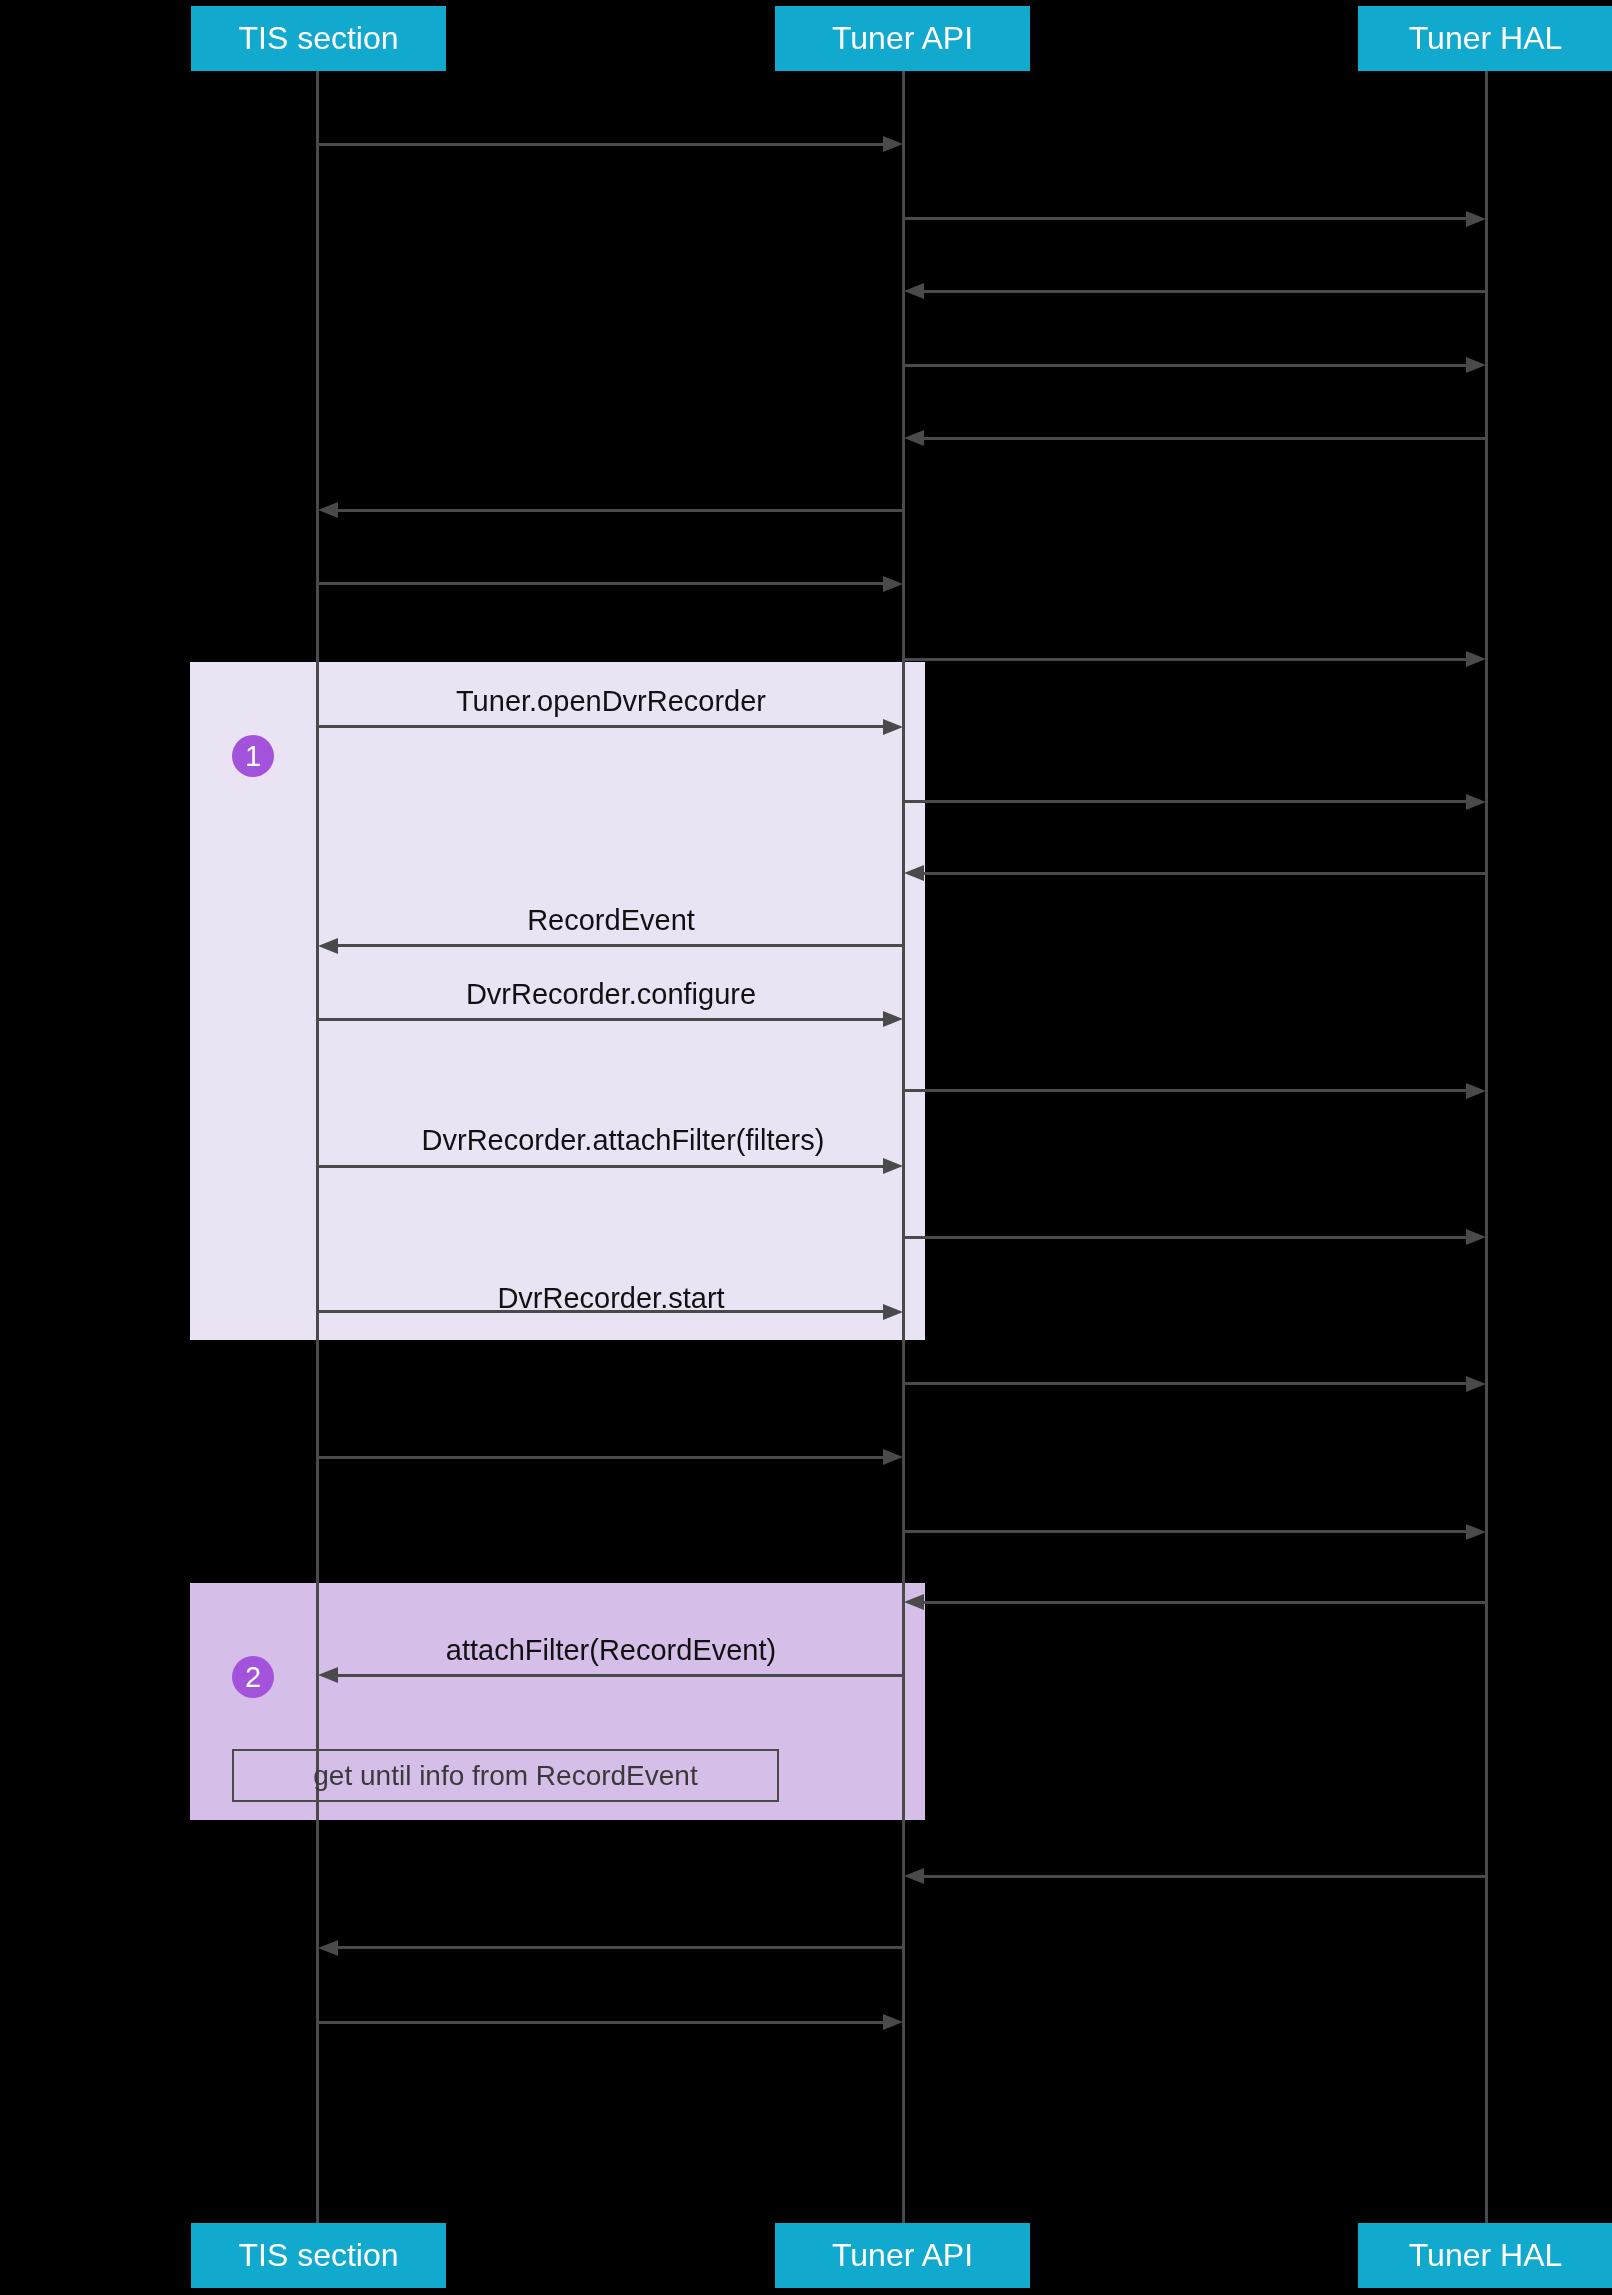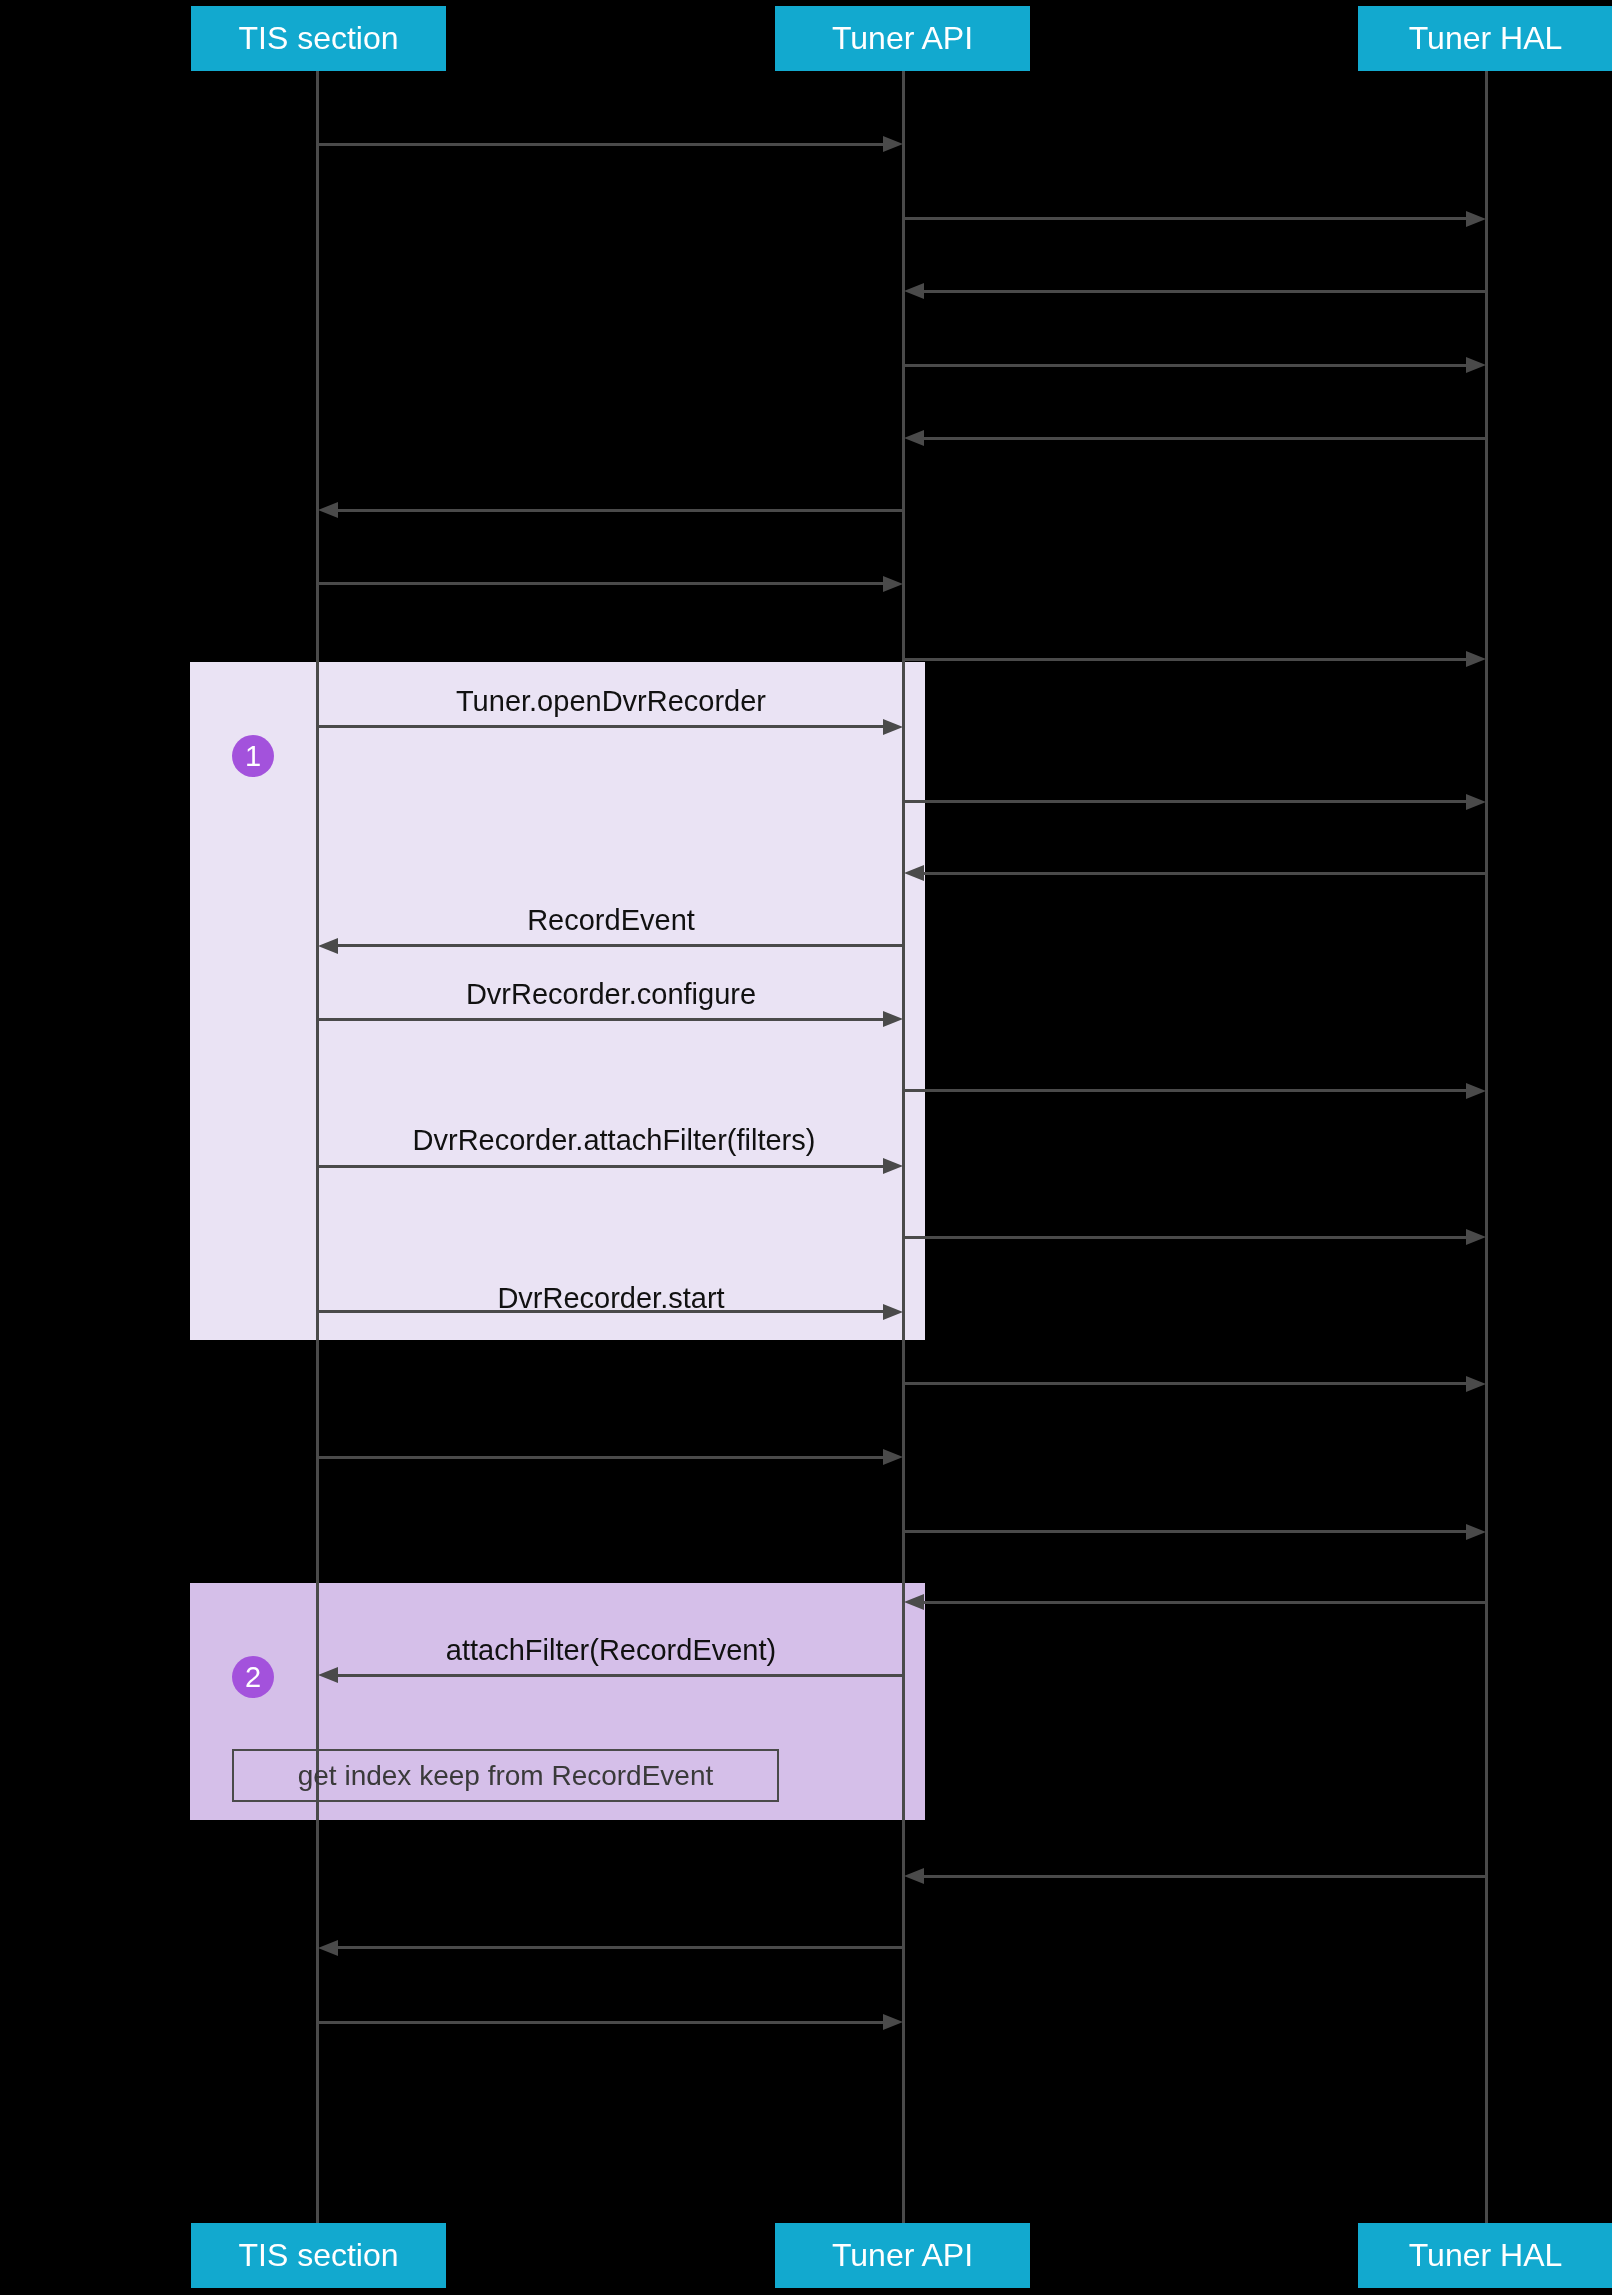--- a/index.html
+++ b/index.html
@@ -66,21 +66,21 @@
       <div class="msg-line" style="left: 338px; top: 944px; width: 565px; background: rgb(74, 74, 74);"></div>
       <div class="msg-head-left" style="left: 318px; top: 938px; border-right: 20.4px solid rgb(74, 74, 74);"></div>
       <div class="msg-label" style="left: 318px; top: 902px; width: 586px; color: rgb(17, 17, 17);">RecordEvent</div>
       <div class="msg-line" style="left: 318px; top: 1018px; width: 565px; background: rgb(74, 74, 74);"></div>
       <div class="msg-head-right" style="left: 883px; top: 1011px; border-left: 20.4px solid rgb(74, 74, 74);"></div>
       <div class="msg-label" style="left: 318px; top: 976px; width: 586px; color: rgb(17, 17, 17);">DvrRecorder.configure</div>
       <div class="msg-line" style="left: 904px; top: 1089px; width: 563px; background: rgb(74, 74, 74);"></div>
       <div class="msg-head-right" style="left: 1466px; top: 1083px; border-left: 20.4px solid rgb(74, 74, 74);"></div>
       <div class="msg-line" style="left: 318px; top: 1165px; width: 565px; background: rgb(74, 74, 74);"></div>
       <div class="msg-head-right" style="left: 883px; top: 1158px; border-left: 20.4px solid rgb(74, 74, 74);"></div>
-      <div class="msg-label" style="left: 321px; top: 1122px; width: 586px; color: rgb(17, 17, 17); text-align: center;">DvrRecorder.attachFilter(filters)</div>
+      <div class="msg-label" style="left: 330px; top: 1122px; width: 586px; color: rgb(17, 17, 17); text-align: center;">DvrRecorder.attachFilter(filters)</div>
       <div class="msg-line" style="left: 904px; top: 1236px; width: 563px; background: rgb(74, 74, 74);"></div>
       <div class="msg-head-right" style="left: 1466px; top: 1229px; border-left: 20.4px solid rgb(74, 74, 74);"></div>
       <div class="msg-line" style="left: 318px; top: 1310px; width: 565px; background: rgb(74, 74, 74);"></div>
       <div class="msg-head-right" style="left: 883px; top: 1304px; border-left: 20.4px solid rgb(74, 74, 74);"></div>
       <div class="msg-label" style="left: 318px; top: 1268px; width: 586px; color: rgb(17, 17, 17); margin-top: 12px;">DvrRecorder.start</div>
       <div class="msg-line" style="left: 904px; top: 1382px; width: 563px; background: rgb(74, 74, 74);"></div>
       <div class="msg-head-right" style="left: 1466px; top: 1376px; border-left: 20.4px solid rgb(74, 74, 74);"></div>
       <div class="msg-line" style="left: 318px; top: 1456px; width: 565px; background: rgb(74, 74, 74);"></div>
       <div class="msg-head-right" style="left: 883px; top: 1449px; border-left: 20.4px solid rgb(74, 74, 74);"></div>
       <div class="msg-line" style="left: 904px; top: 1530px; width: 563px; background: rgb(74, 74, 74);"></div>
@@ -94,21 +94,21 @@
       <div class="msg-head-left" style="left: 904px; top: 1868px; border-right: 20.4px solid rgb(74, 74, 74);"></div>
       <div class="msg-line" style="left: 338px; top: 1946px; width: 565px; background: rgb(74, 74, 74);"></div>
       <div class="msg-head-left" style="left: 318px; top: 1940px; border-right: 20.4px solid rgb(74, 74, 74);"></div>
       <div class="msg-line" style="left: 318px; top: 2021px; width: 565px; background: rgb(74, 74, 74);"></div>
       <div class="msg-head-right" style="left: 883px; top: 2014px; border-left: 20.4px solid rgb(74, 74, 74);"></div>
     </div>
 
   <div class="badge" id="badge-1" style="left: 232px; top: 735px; background: rgb(163, 82, 220);">1</div>
   <div class="badge" id="badge-2" style="left: 232px; top: 1656px; background: rgb(163, 82, 220);">2</div>
 
-  <div class="note note-a" id="note-0" style="left: 232px; top: 1749px; width: 547px; height: 53px;">get index keep from RecordEvent</div>
+  <div class="note note-a" id="note-0" style="left: 232px; top: 1749px; width: 547px; height: 53px;">get until info from RecordEvent</div>
 
   <div class="participant" id="p-top-0" style="left: 191px; top: 5.8px; background: rgb(18, 169, 207);">TIS section</div>
   <div class="participant" id="p-top-1" style="left: 775px; top: 5.8px; background: rgb(18, 169, 207);">Tuner API</div>
   <div class="participant" id="p-top-2" style="left: 1358px; top: 5.8px; background: rgb(18, 169, 207);">Tuner HAL</div>
 
   <div class="participant" id="p-bot-0" style="left: 191px; top: 2223px; background: rgb(18, 169, 207);">TIS section</div>
   <div class="participant" id="p-bot-1" style="left: 775px; top: 2223px; background: rgb(18, 169, 207);">Tuner API</div>
   <div class="participant" id="p-bot-2" style="left: 1358px; top: 2223px; background: rgb(18, 169, 207);">Tuner HAL</div>
 
 </div>

